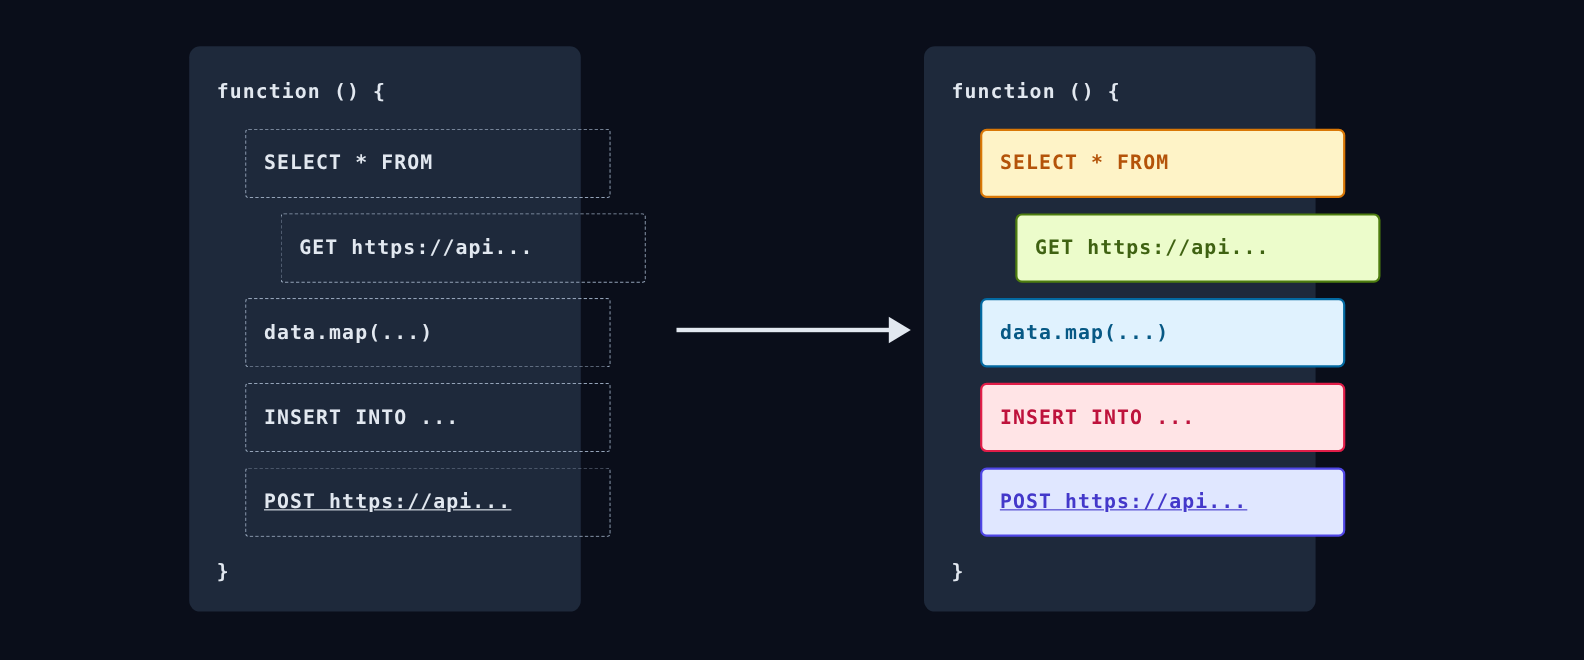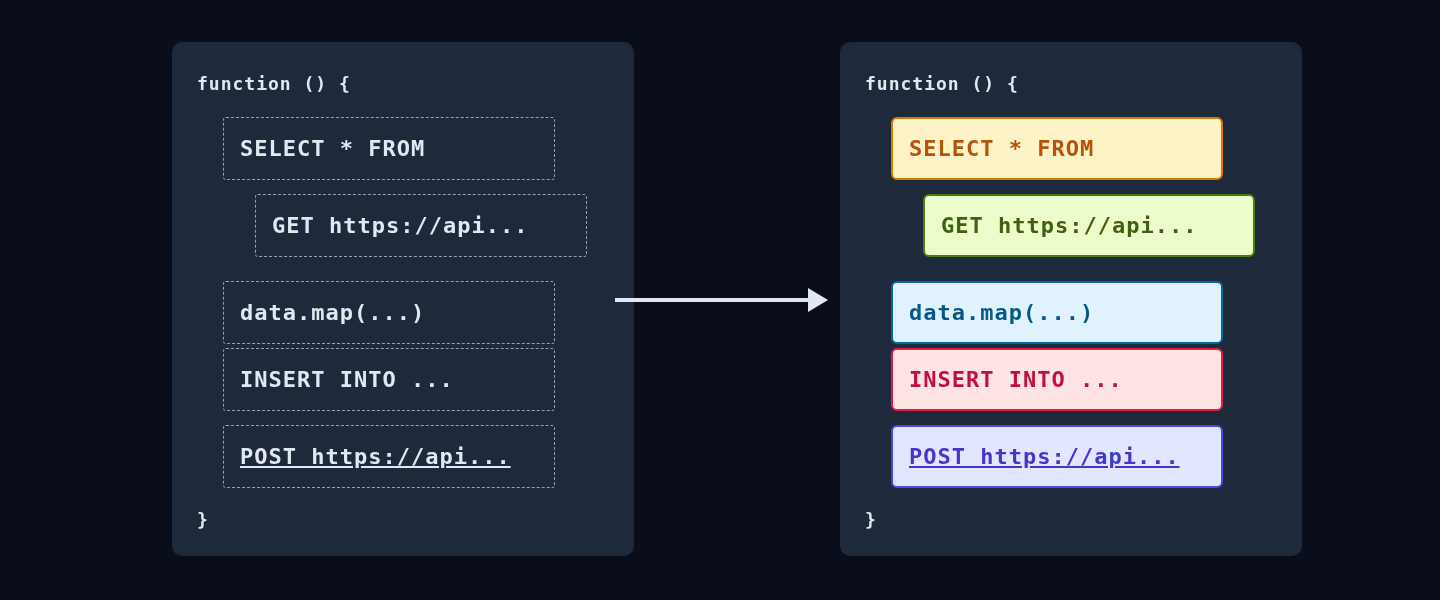--- a/index.html
+++ b/index.html
@@ -5,21 +5,21 @@
   * { margin: 0; padding: 0; box-sizing: border-box; }
   html, body { width: 1440px; height: 600px; overflow: hidden; }
   body {
     position: relative;
     font-family: "DejaVu Sans Mono", "Liberation Mono", monospace;
     font-weight: bold;
   }
   .panel {
     position: absolute;
     top: 42px;
-    width: 462px;
+    width: 356px;
     height: 514px;
     border-radius: 10px;
   }
   .panel-left  { left: 172px; }
   .panel-right { left: 840px; }
   .code-header, .code-footer {
     position: absolute;
     left: 25px;
     font-size: 18px;
     letter-spacing: 1px;
@@ -29,35 +29,35 @@
   .code-header { top: 30px; }
   .code-footer { top: 466px; }
   .snippet-box {
     position: absolute;
     left: 51px;
     width: 332px;
     height: 63px;
     display: flex;
     align-items: center;
     padding-left: 16px;
-    font-size: 22px;
+    font-size: 18px;
     letter-spacing: 1px;
     white-space: pre;
   }
   .snippet-box.dashed {
     border: 1.5px dashed #94a3b8;
     border-radius: 3px;
   }
   .snippet-box.colored {
     border: 2px solid;
     border-radius: 6px;
   }
   .row-0 { top: 75px; }
   .row-1 { top: 152px; margin-left: 32px; }
-  .row-2 { top: 239px; }
+  .row-2 { top: 229px; }
   .row-3 { top: 306px; }
   .row-4 { top: 383px; text-decoration: underline; }
   .arrow {
     position: absolute;
     left: 615px;
     top: 288px;
     width: 213px;
     height: 24px;
   }
   .arrow-shaft {

